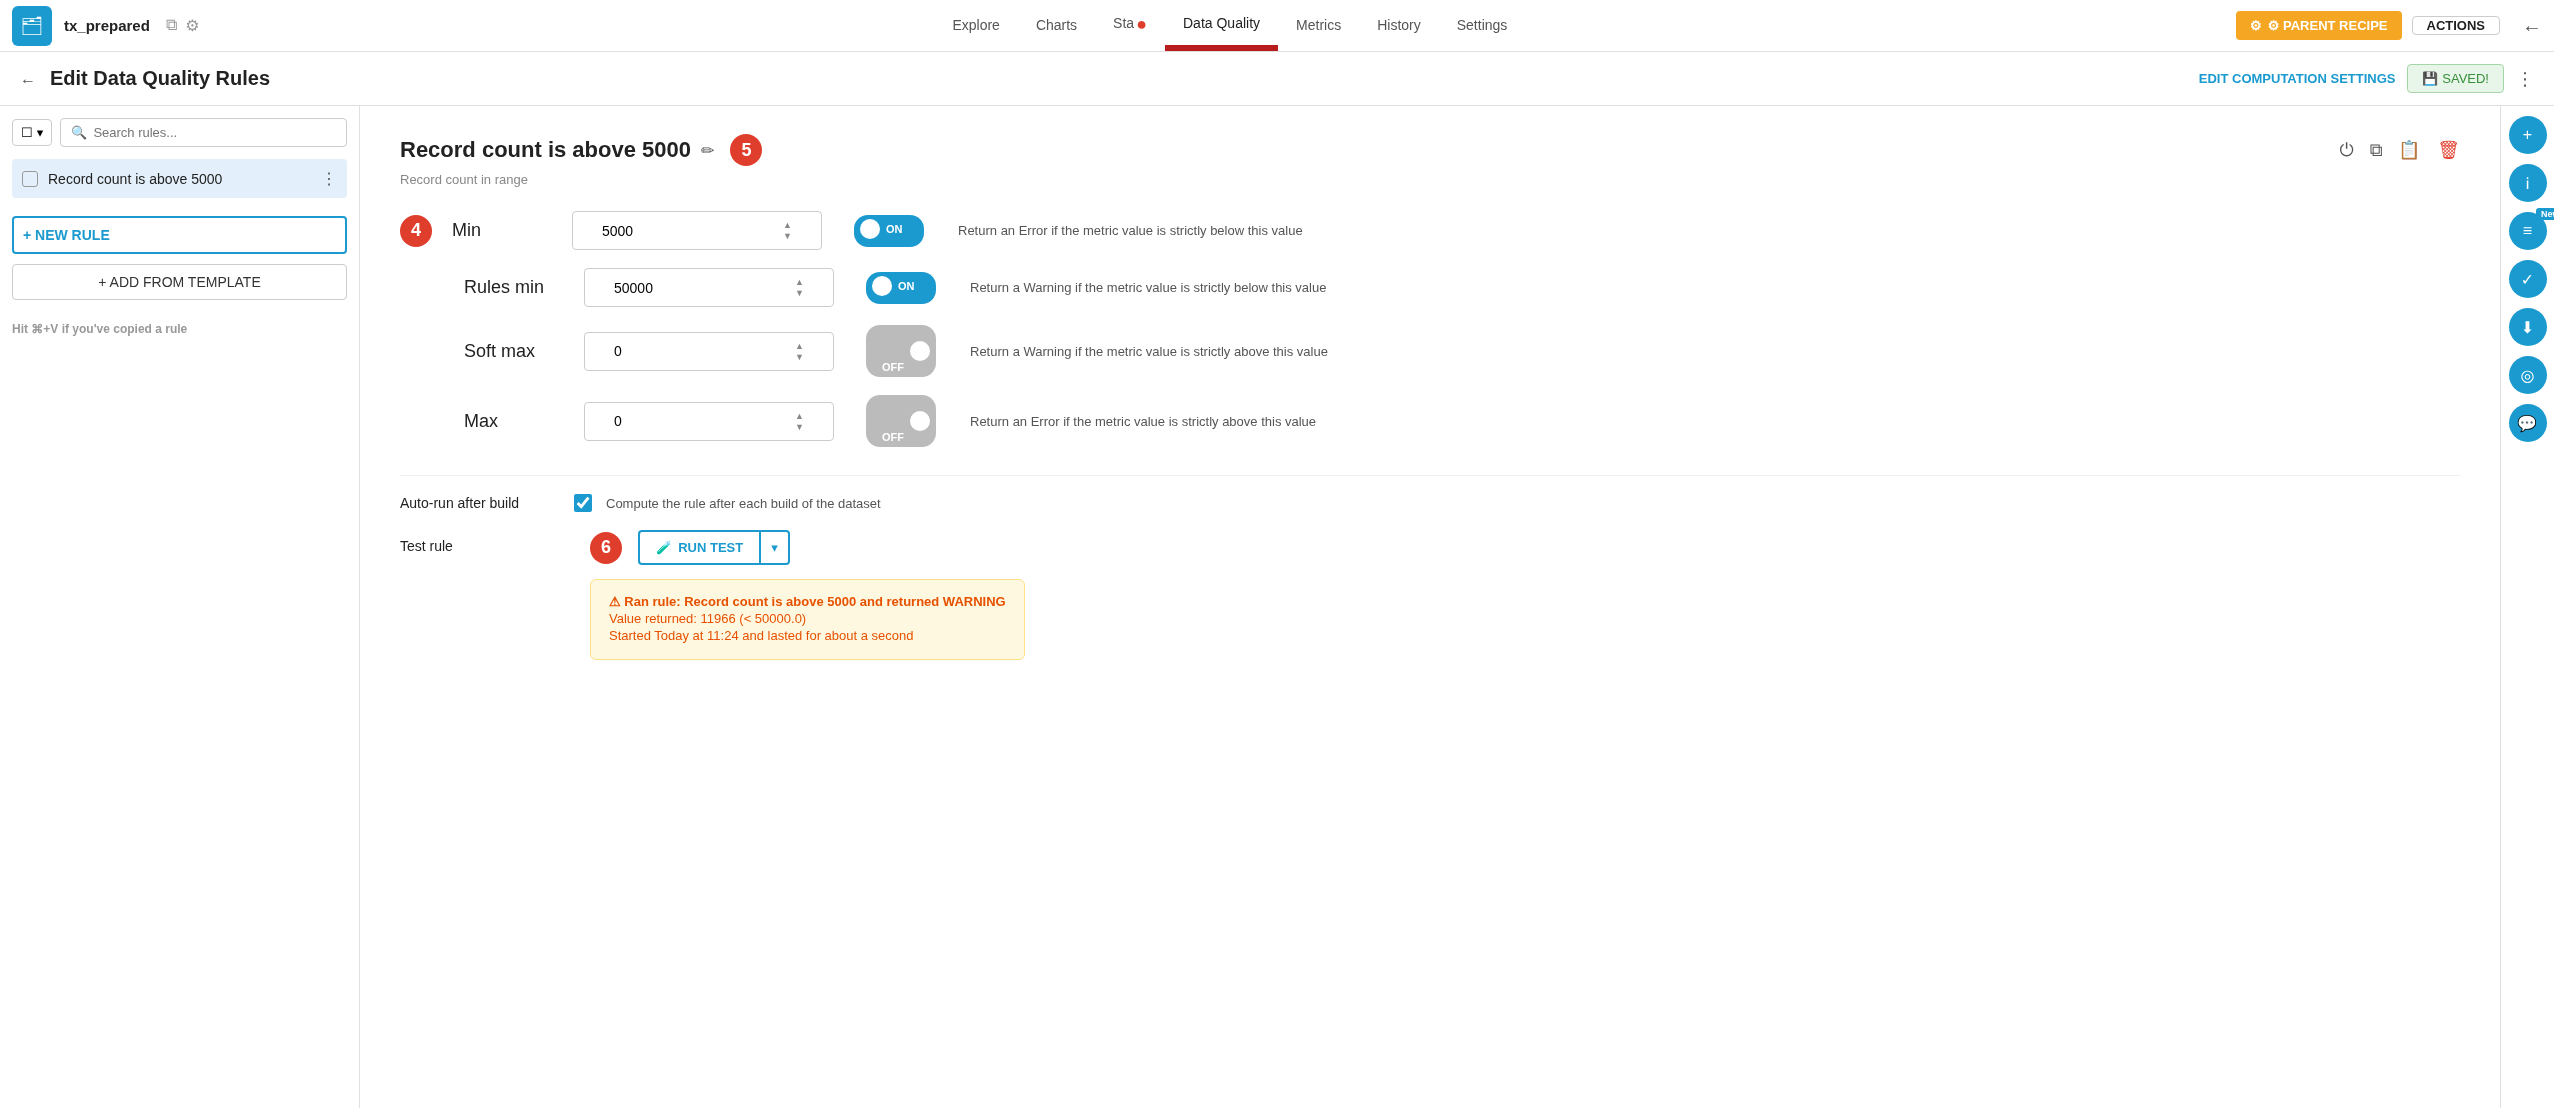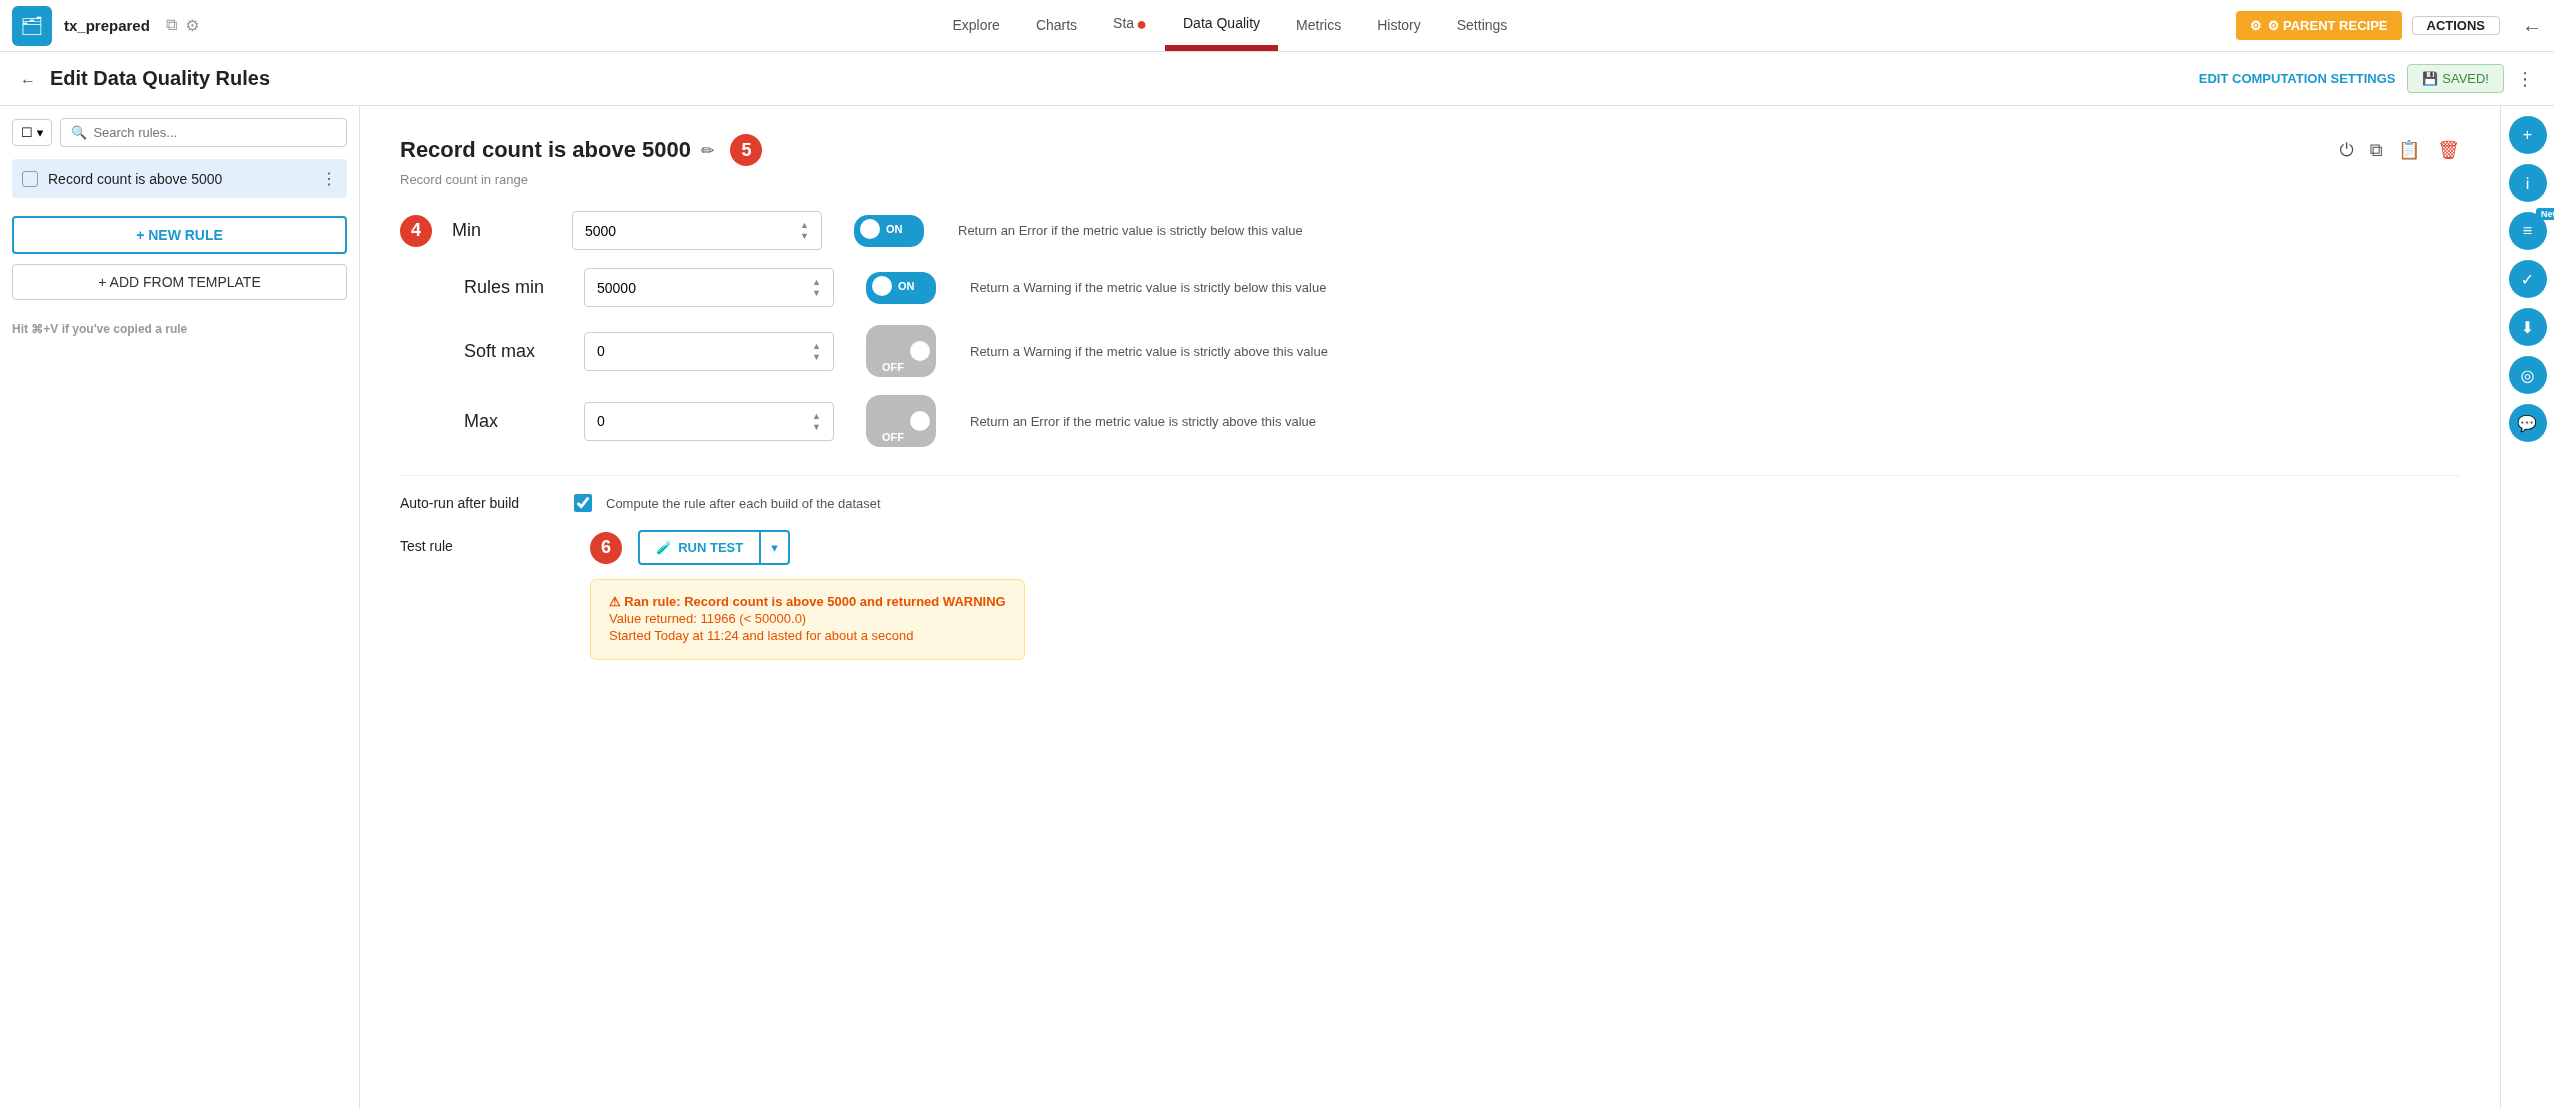--- a/index.html
+++ b/index.html
@@ -78,21 +78,21 @@
       display: flex; align-items: center; gap: 10px; padding: 10px 10px;
       background: #e3f0fb; border-radius: 4px; margin-bottom: 4px; cursor: pointer;
     }
     .sidebar-rule-item .rule-checkbox { width: 16px; height: 16px; border: 1.5px solid #999; border-radius: 3px; flex-shrink: 0; }
     .sidebar-rule-text { flex: 1; font-size: 14px; color: #222; }
     .sidebar-rule-menu { color: #555; font-size: 16px; cursor: pointer; }
 
     .sidebar-buttons { margin-top: 14px; display: flex; flex-direction: column; gap: 10px; }
     .btn-new-rule {
       border: 2px solid #1a9acf; color: #1a9acf; background: #fff; border-radius: 4px;
-      padding: 9px; font-size: 14px; font-weight: 600; cursor: pointer; text-align: center;
+      padding: 9px; font-size: 14px; font-weight: 600; cursor: pointer; text-align: left;
     }
     .btn-add-template {
       border: 1.5px solid #ccc; color: #333; background: #fff; border-radius: 4px;
       padding: 9px; font-size: 14px; font-weight: 500; cursor: pointer; text-align: center;
     }
     .sidebar-hint { color: #999; font-size: 12px; margin-top: 12px; font-weight: bold; }
 
     
     .content-area { flex: 1; overflow-y: auto; padding: 28px 40px; background: #fff; position: relative; }
 
@@ -102,21 +102,21 @@
     .rule-actions-right { margin-left: auto; display: flex; gap: 16px; align-items: center; }
     .rule-action-icon { color: #555; font-size: 18px; cursor: pointer; }
     .rule-action-icon.delete { color: #e03e2d; }
 
     .rule-subtitle { color: #888; font-size: 13px; margin-bottom: 24px; }
 
     .rule-fields { display: flex; flex-direction: column; gap: 18px; margin-bottom: 28px; }
     .rule-field { display: flex; align-items: center; gap: 20px; }
     .field-label { width: 100px; font-size: 18px; color: #222; flex-shrink: 0; }
     .field-input {
-      width: 250px; border: 1.5px solid #ccc; border-radius: 4px; padding: 8px 12px;
+      width: 250px; border: 1.5px solid #ccc; border-radius: 4px; padding: 8px 29px;
       font-size: 14px; color: #222; outline: none; background: #fff;
       display: flex; align-items: center; justify-content: space-between;
     }
     .field-input input { border: none; outline: none; font-size: 14px; width: 100%; }
 
     .toggle-on {
       margin-left: 12px; background: #1a9acf; border-radius: 14px; padding: 4px 10px 8px 6px;
       display: flex; align-items: center; gap: 6px; cursor: pointer; min-width: 70px;
     }
     .toggle-on .toggle-knob { width: 20px; height: 20px; background: #fff; border-radius: 50%; }

